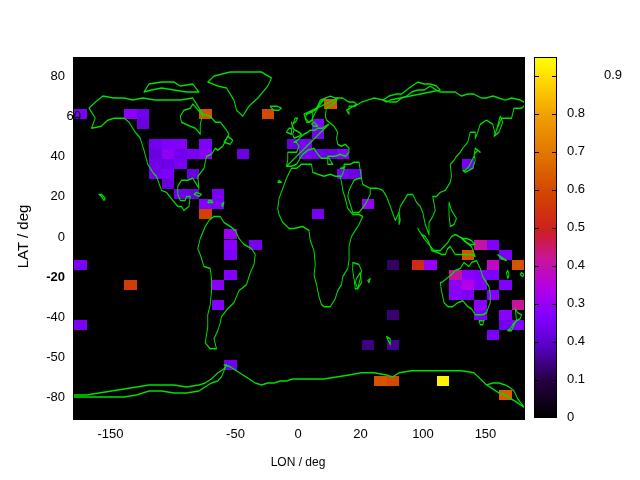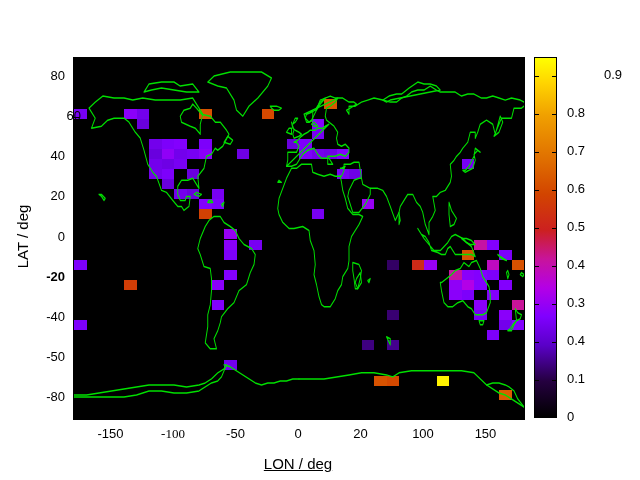--- a/index.html
+++ b/index.html
@@ -48,21 +48,21 @@
   .ytick-label{
     position:absolute;
     font-size:13px;
     text-align:right;
     color:#000;
     white-space:nowrap;
   }
   #xlabel{
     position:absolute;
     left:73px;top:455px;width:450px;
-    text-align:center;font-size:15px;text-decoration:underline;
+    text-align:center;font-size:12px;
   }
   #ylabel{
     position:absolute;
     left:-38px;top:228px;
     width:120px;text-align:center;
     font-size:15px;
     transform:rotate(-90deg);
     transform-origin:center center;
   }
 
@@ -224,21 +224,21 @@
           <polyline points="217.00,54.00 214.00,55.00 213.00,55.00 216.00,55.00 217.00,54.00"></polyline>
           <polyline points="253.00,143.00 250.00,139.00 253.00,140.00 253.00,143.00"></polyline>
         </g>
     </svg>
   </div>
 
   <div id="axis-ticks">
       <div class="tick-line" style="left: 110.5px; top: 412px; width: 1px; height: 6px;"></div>
       <div class="xtick-label" style="left: 80.5px; top: 426px; width: 60px;">-150</div>
       <div class="tick-line" style="left: 173px; top: 412px; width: 1px; height: 6px;"></div>
-      <div class="xtick-label" style="left: 143px; top: 426px; width: 60px; font-family: Liberation Serif, serif;">-100</div>
+      <div class="xtick-label" style="left: 143px; top: 408px; width: 60px; font-family: Liberation Serif, serif;">-100</div>
       <div class="tick-line" style="left: 235.5px; top: 412px; width: 1px; height: 6px;"></div>
       <div class="xtick-label" style="left: 205.5px; top: 426px; width: 60px;">-50</div>
       <div class="tick-line" style="left: 298px; top: 412px; width: 1px; height: 6px;"></div>
       <div class="xtick-label" style="left: 268px; top: 426px; width: 60px;">0</div>
       <div class="tick-line" style="left: 360.5px; top: 412px; width: 1px; height: 6px;"></div>
       <div class="xtick-label" style="left: 330.5px; top: 426px; width: 60px;">20</div>
       <div class="tick-line" style="left: 423px; top: 412px; width: 1px; height: 6px;"></div>
       <div class="xtick-label" style="left: 393px; top: 426px; width: 60px;">100</div>
       <div class="tick-line" style="left: 485.5px; top: 412px; width: 1px; height: 6px;"></div>
       <div class="xtick-label" style="left: 455.5px; top: 426px; width: 60px;">150</div>

